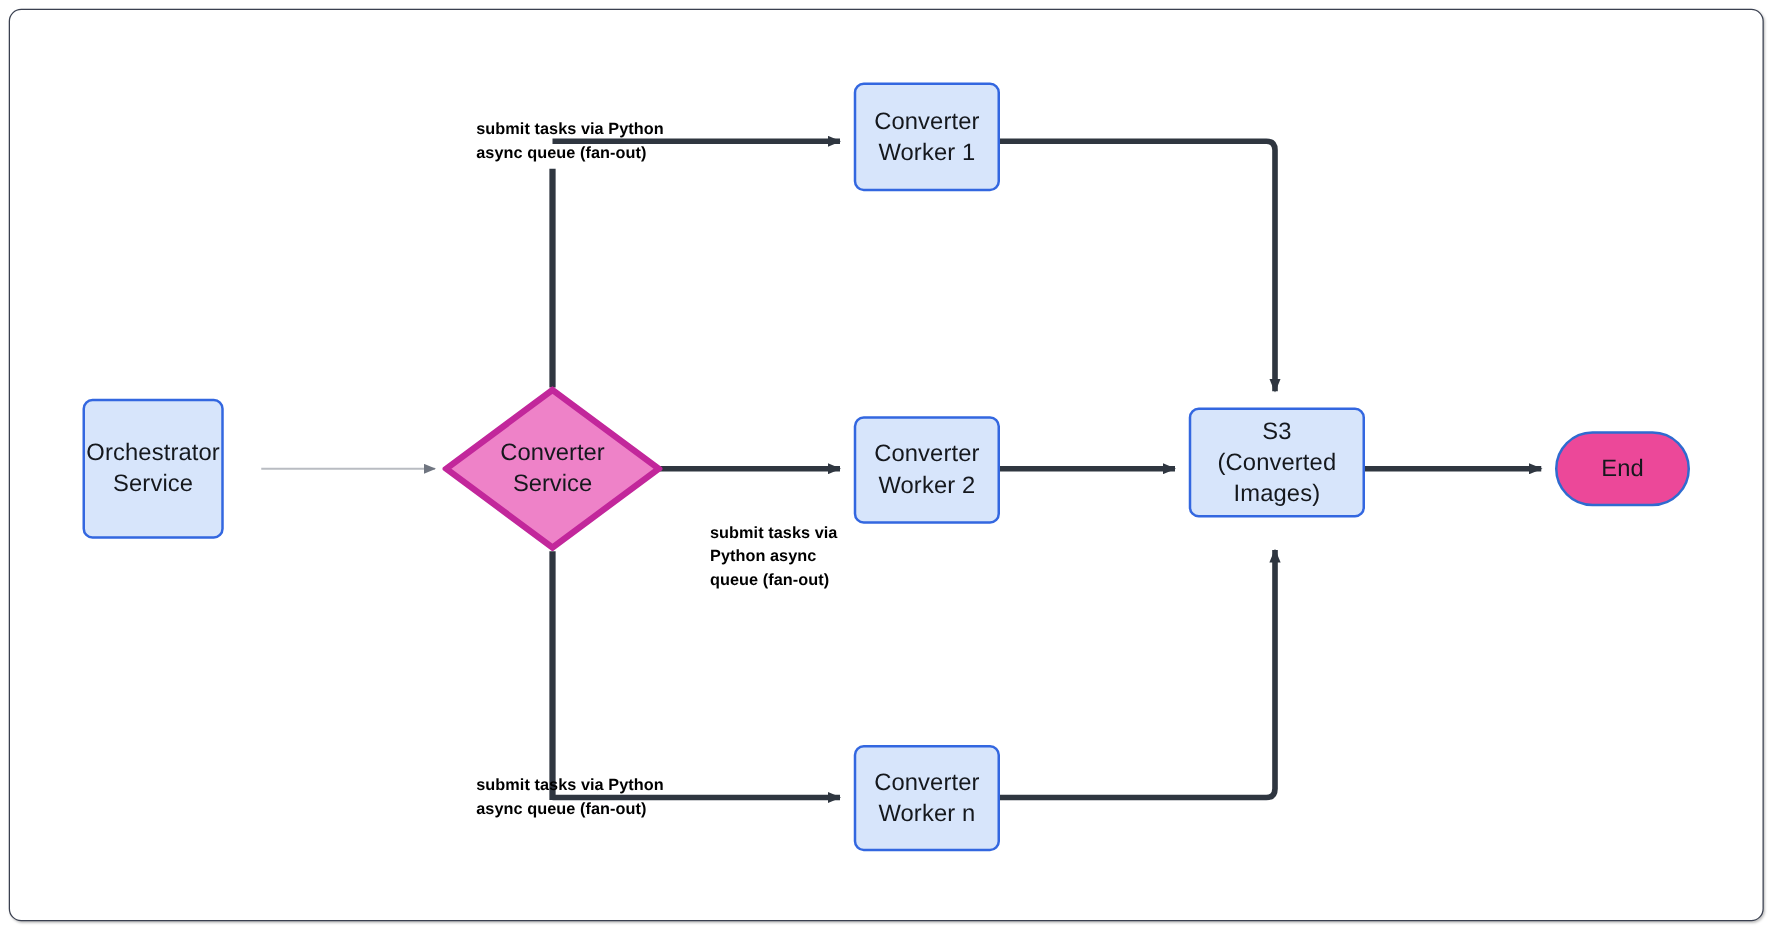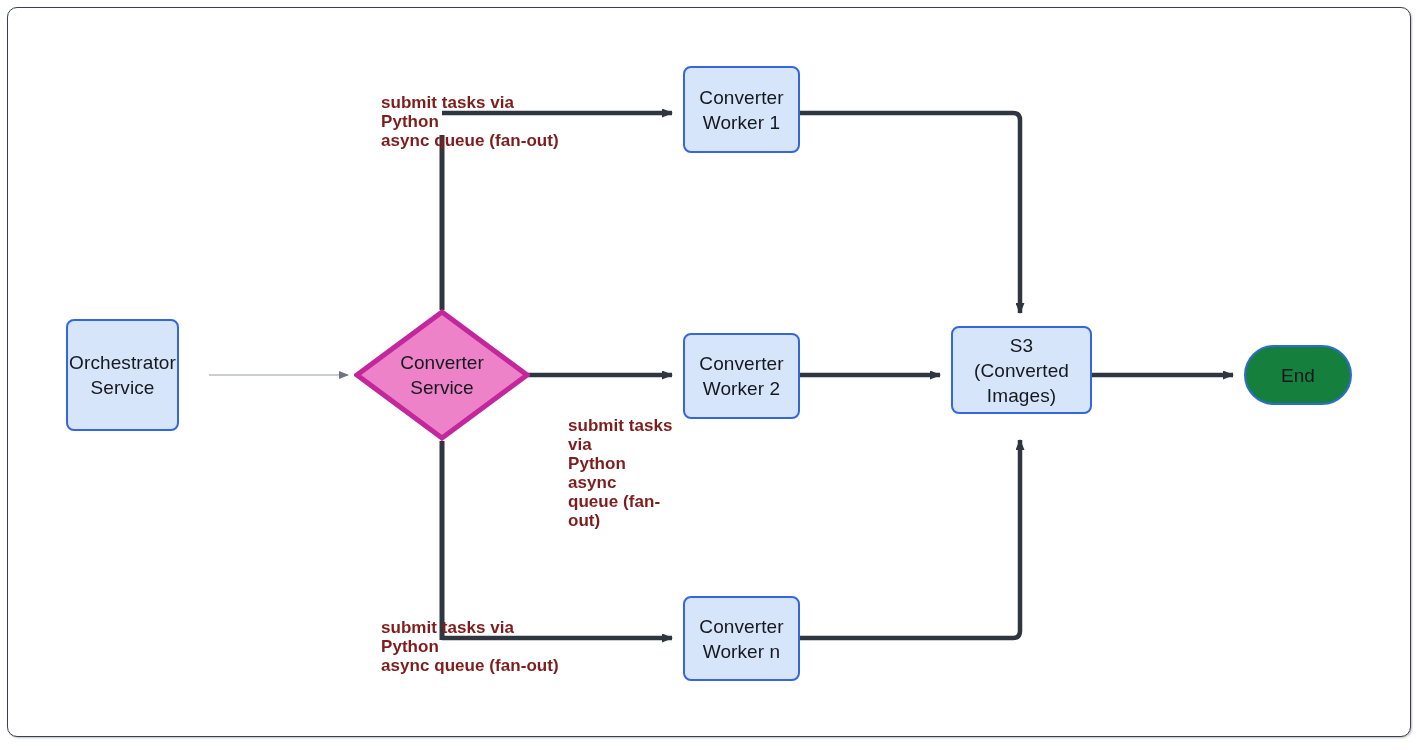--- a/index.html
+++ b/index.html
@@ -51,21 +51,21 @@
   }
   .node-box {
     background: #d7e5fb;
     border: 2.5px solid #3367e0;
     border-radius: 8px;
     font-size: 19px;
     line-height: 25px;
     letter-spacing: 0.1px;
   }
   .node-pill {
-    background: #15803d;
+    background: #ec4899;
     border: 2.5px solid #2f6bd0;
     border-radius: 32px;
     font-size: 19px;
     line-height: 25px;
   }
   .diamond-wrap {
     position: absolute;
     width: 176px;
     height: 132px;
   }
@@ -83,24 +83,24 @@
     display: flex;
     align-items: center;
     justify-content: center;
     text-align: center;
     font-size: 19px;
     line-height: 25px;
     color: #15181d;
   }
   .edge-label {
     position: absolute;
-    font-size: 17px;
+    font-size: 13px;
     font-weight: bold;
     line-height: 19px;
-    color: #7f1d1d;
+    color: #000000;
     letter-spacing: 0.05px;
     white-space: pre-line;
   }
   .lbl-top   { left: 381px; top: 93px;  width: 178px; }
   .lbl-mid   { left: 568px; top: 380px; width: 110px; margin-top: 36px; }
   .lbl-bot   { left: 381px; top: 618px; width: 178px; }
 </style>
 </head>
 <body>
 

